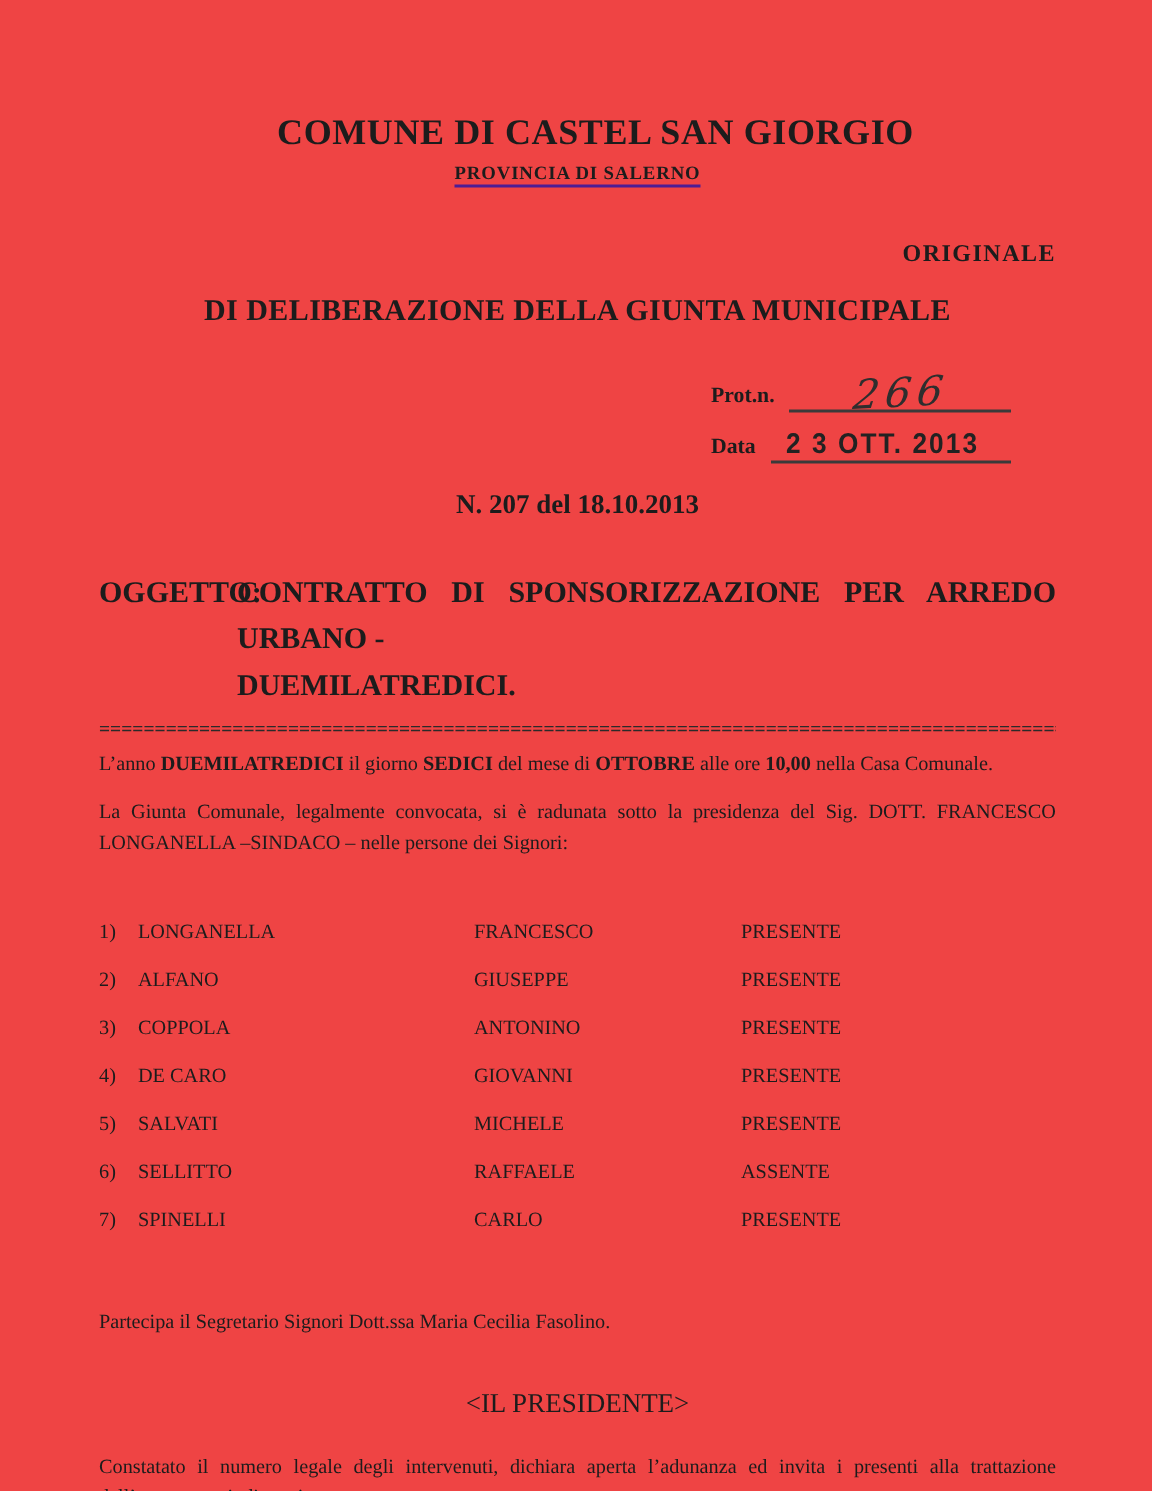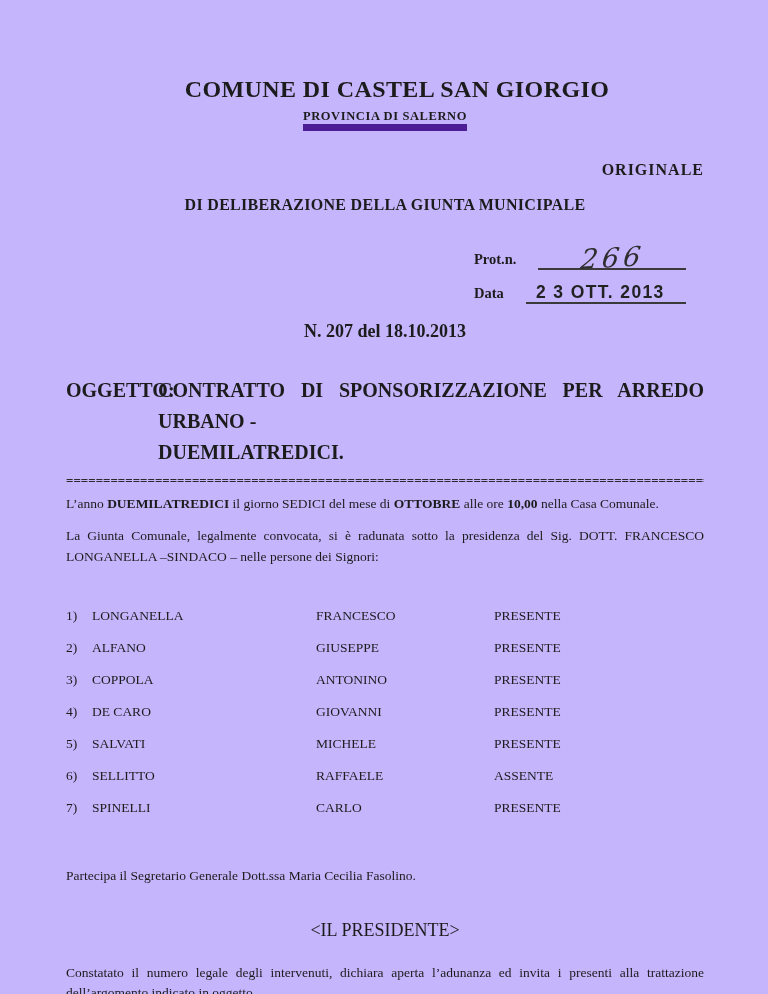--- a/index.html
+++ b/index.html
@@ -1,20 +1,20 @@
 <!DOCTYPE html>
 <html><head>
 <meta charset="utf-8">
 <style>
   html, body { margin: 0; padding: 0; background: #ffffff; }
   .page {
     position: relative;
     width: 768px;
     height: 994px;
-    background: #c4b5fd;
+    background: #ef4444;
     color: #1c1c1c;
     font-family: "Liberation Serif", serif;
     box-sizing: border-box;
     padding: 76px 64px 0 66px;
     overflow: hidden;
   }
   .header-title {
     text-align: center;
     font-weight: bold;
     font-size: 24px;
@@ -24,40 +24,40 @@
     white-space: nowrap;
   }
   .header-subtitle {
     text-align: center;
     margin-top: 3px;
   }
   .header-subtitle span {
     font-weight: bold;
     font-size: 12.5px;
     letter-spacing: 0.6px;
-    border-bottom: 7px solid #4c1d95;
+    border-bottom: 2px solid #4c1d95;
     padding-bottom: 1px;
   }
   .doc-type {
     text-align: right;
     font-weight: bold;
     font-size: 16px;
     letter-spacing: 1px;
     margin-top: 37px;
   }
   .delib-title {
     text-align: center;
     font-weight: bold;
-    font-size: 16px;
+    font-size: 20px;
     letter-spacing: 0.3px;
     margin-top: 17px;
   }
   .prot-block { margin-left: 408px; margin-top: 22px; }
   .prot-row { display: flex; align-items: flex-end; height: 34px; }
-  .prot-label { font-weight: bold; font-size: 14.5px; margin-right: 22px; padding-bottom: 2px; }
+  .prot-label { font-weight: bold; font-size: 14.5px; margin-right: 10px; padding-bottom: 2px; }
   .value-line {
     border-bottom: 2px solid #3a3a3a;
     text-align: center;
     line-height: 1;
   }
   .prot-line { width: 148px; }
   .date-line { width: 160px; }
   .handwritten {
     display: inline-block;
     font-family: "DejaVu Serif", serif;
@@ -167,21 +167,21 @@
   <div class="subject">
     <div class="subject-label">OGGETTO:</div>
     <div class="subject-text">
       <span>CONTRATTO DI SPONSORIZZAZIONE PER ARREDO URBANO -</span><br>
       <span>DUEMILATREDICI.</span>
     </div>
   </div>
 
   <div class="divider">==============================================================================================================</div>
 
-  <div class="para intro-para"><span>L’anno </span><span style="font-weight: bold;">DUEMILATREDICI</span><span> il giorno </span><span style="font-weight: normal;">SEDICI</span><span> del mese di </span><span style="font-weight: bold;">OTTOBRE</span><span> alle ore </span><span style="font-weight: bold;">10,00</span><span> nella Casa Comunale.</span></div>
+  <div class="para intro-para"><span>L’anno </span><span style="font-weight: bold;">DUEMILATREDICI</span><span> il giorno </span><span style="font-weight: bold;">SEDICI</span><span> del mese di </span><span style="font-weight: bold;">OTTOBRE</span><span> alle ore </span><span style="font-weight: bold;">10,00</span><span> nella Casa Comunale.</span></div>
 
   <div class="para convocation-para">La Giunta Comunale, legalmente convocata, si è radunata sotto la presidenza del Sig. DOTT. FRANCESCO LONGANELLA –SINDACO  – nelle persone dei Signori:</div>
 
   <div class="attendees">
 
       <div class="attendee-row">
         <span class="cell-num">1)</span>
         <span class="cell-surname">LONGANELLA</span>
         <span class="cell-name">FRANCESCO</span>
         <span class="cell-status">PRESENTE</span>
@@ -223,19 +223,19 @@
       </div>
 
       <div class="attendee-row">
         <span class="cell-num">7)</span>
         <span class="cell-surname">SPINELLI</span>
         <span class="cell-name">CARLO</span>
         <span class="cell-status">PRESENTE</span>
       </div>
     </div>
 
-  <div class="secretary-para">Partecipa il  Segretario Generale Dott.ssa  Maria Cecilia Fasolino.</div>
+  <div class="secretary-para">Partecipa il  Segretario Signori Dott.ssa  Maria Cecilia Fasolino.</div>
 
   <div class="president-heading">&lt;IL PRESIDENTE&gt;</div>
 
   <div class="para closing-para">Constatato il numero legale degli intervenuti, dichiara aperta l’adunanza ed invita i presenti alla trattazione dell’argomento indicato in oggetto.</div>
 
 </div>
 
 </body></html>

